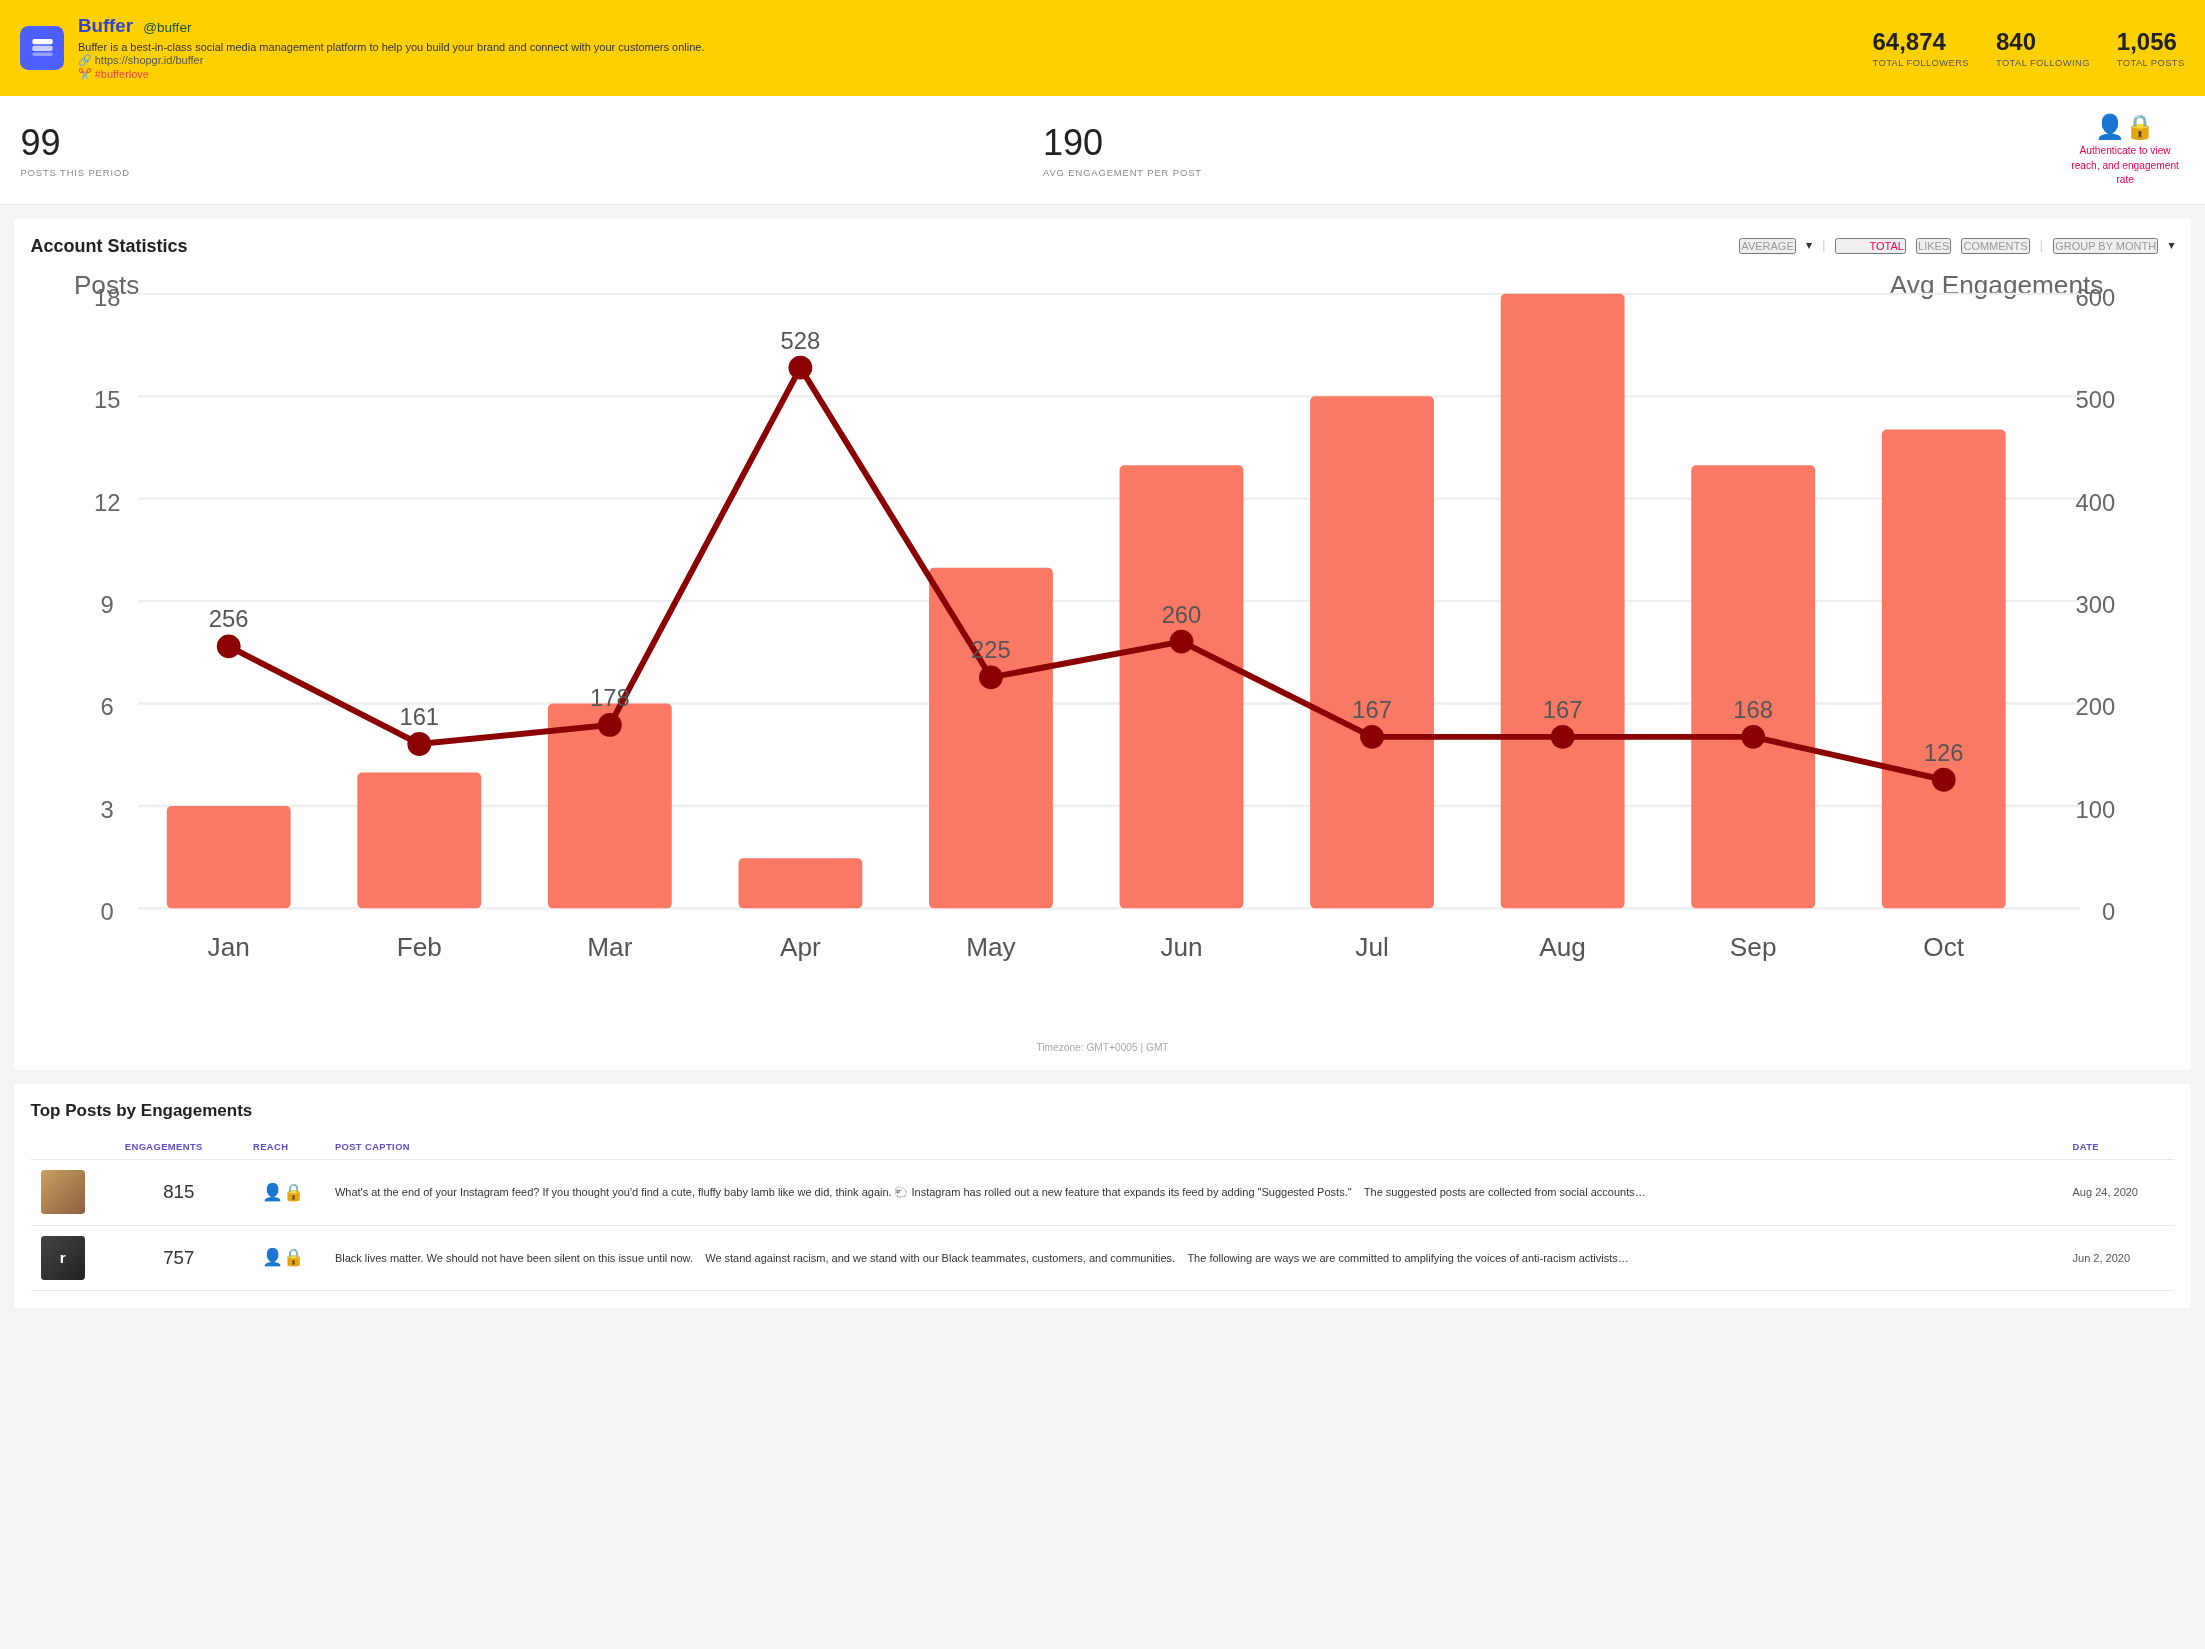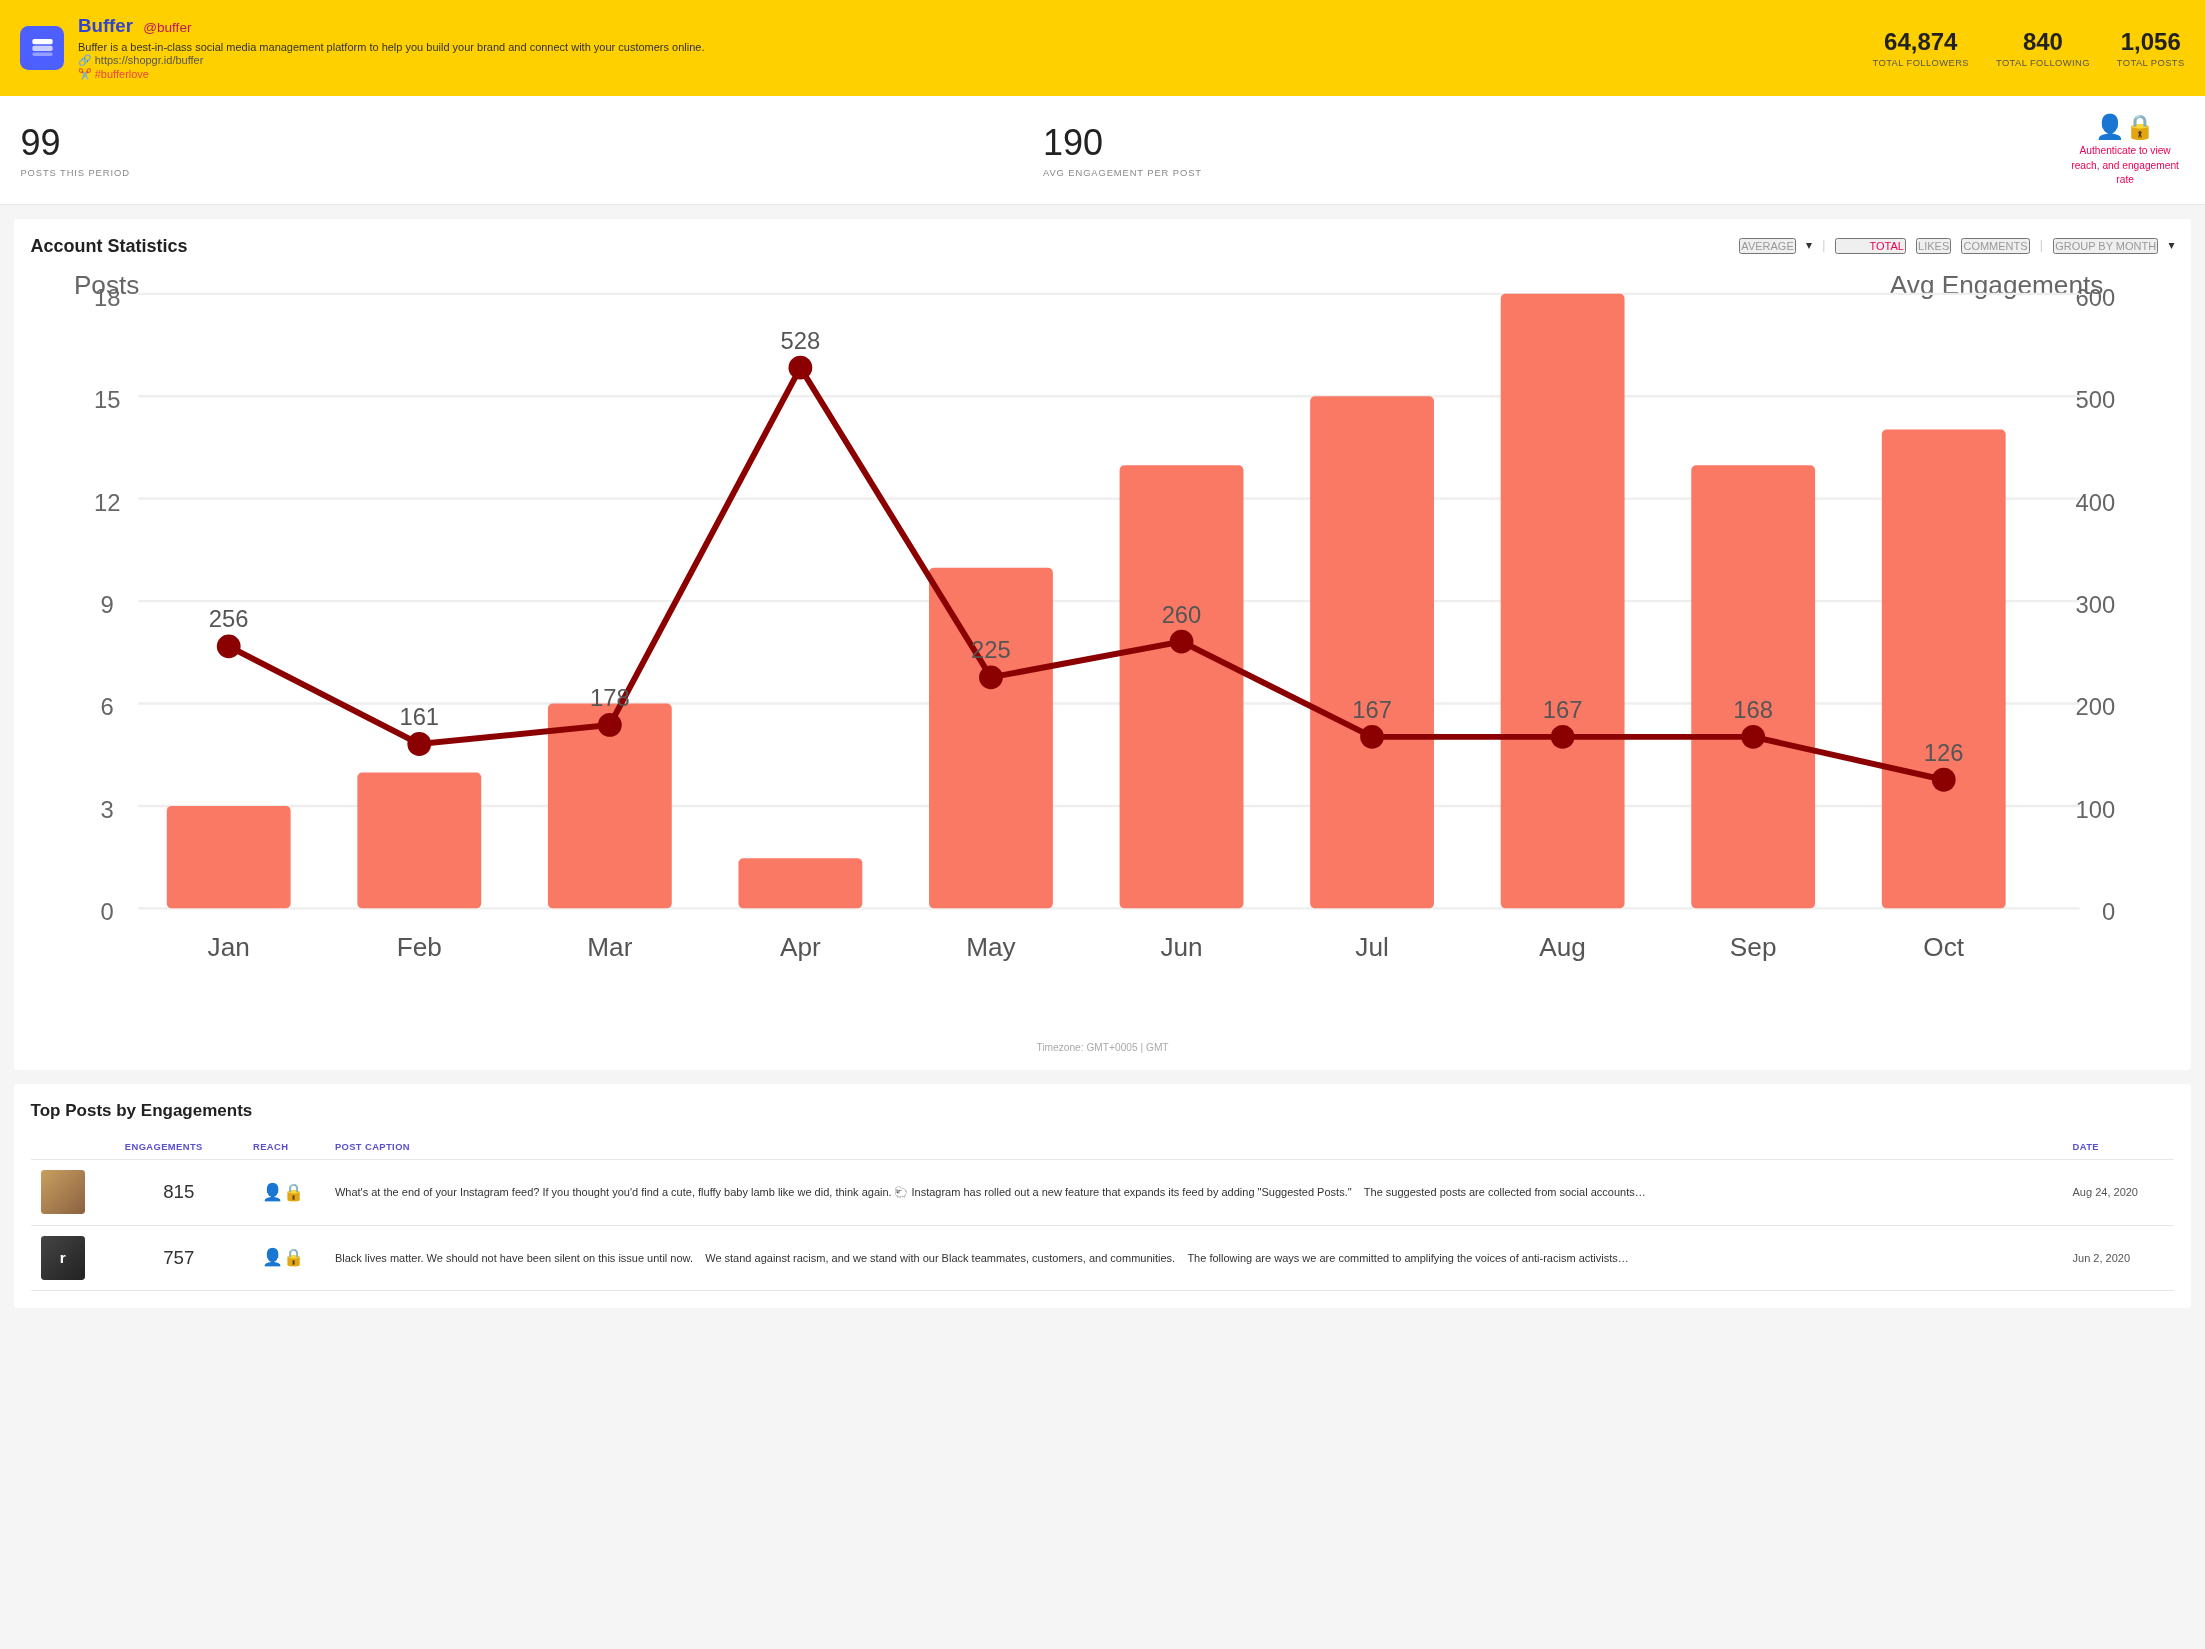--- a/index.html
+++ b/index.html
@@ -16,25 +16,25 @@
     .header-logo {
       width: 44px; height: 44px;
       background: #4d5fff;
       border-radius: 8.5px;
       display: flex; align-items: center; justify-content: center;
       flex-shrink: 0;
     }
     .header-logo svg { width: 27px; height: 27px; }
     .header-info { flex: 1; }
     .header-name { font-size: 18.7px; font-weight: 700; color: #3344cc; display: inline; }
-    .header-handle { font-size: 13.6px; color: #be185d; margin-left: 6.8px; }
+    .header-handle { font-size: 13.6px; color: #14532d; margin-left: 6.8px; }
     .header-desc { font-size: 11px; color: #333; margin-top: 3.4px; }
     .header-tag { color: #e44; font-size: 11px; }
     .header-link { color: #555; font-size: 11px; }
-    .header-stats { display: flex; gap: 27px; text-align: center; flex-shrink: 0; }
+    .header-stats { display: flex; gap: 27px; text-align: left; flex-shrink: 0; }
     .hstat-val { font-size: 24px; font-weight: 700; color: #222; }
     .hstat-lbl { font-size: 9.4px; color: #555; text-transform: uppercase; letter-spacing: 0.4px; margin-top: 1.7px; }
 
     
     .summary-bar {
       background: #fff;
       display: flex;
       align-items: center;
       padding: 17px 20.4px;
       border-bottom: 0.9px solid #e8e8e8;

